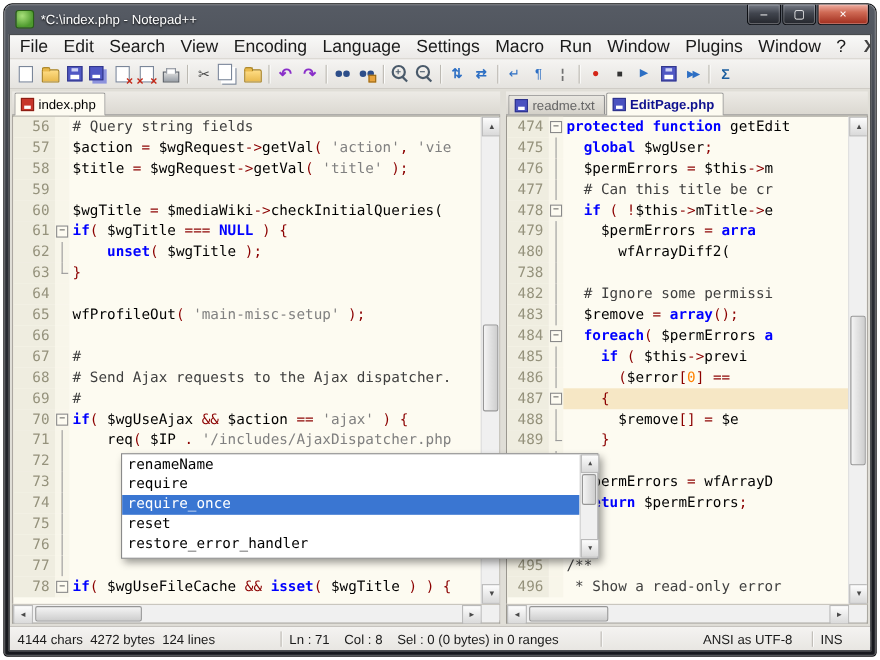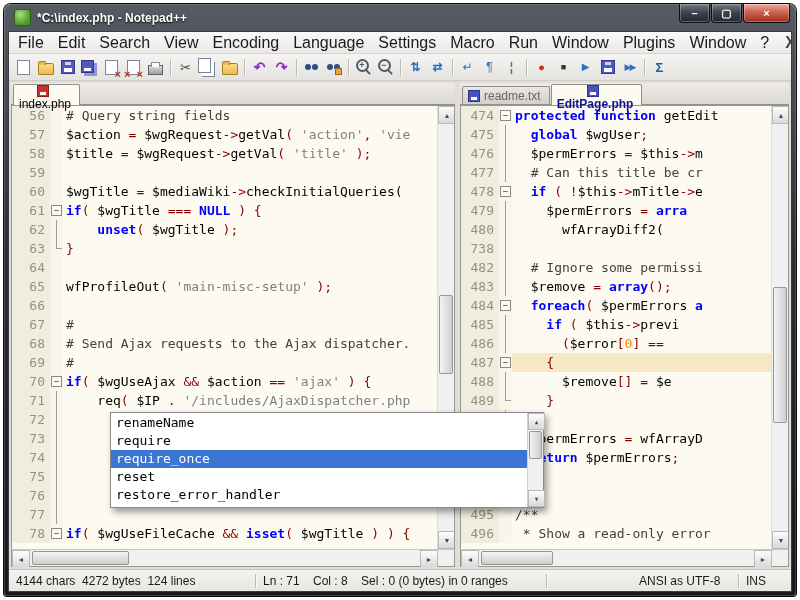--- a/index.html
+++ b/index.html
@@ -5,21 +5,21 @@
   html,body{margin:0;padding:0;}
   body{width:800px;height:600px;overflow:hidden;background:#ffffff;font-family:"Liberation Sans",sans-serif;}
   .stage{position:relative;width:800px;height:600px;overflow:hidden;}
 
   
   .window{position:absolute;left:4px;top:4px;right:4px;bottom:4px;
     border-radius:7px 7px 3px 3px;
     background:linear-gradient(#565b64,#2c2f36 40%,#17191e);
     box-shadow:0 0 0 1px #0a0b0d, inset 0 0 0 1px rgba(255,255,255,.16);
     padding:0 4px 4px 4px;display:flex;flex-direction:column;}
-  .titlebar{height:27px;display:flex;align-items:center;color:#fff;font-size:12px;position:relative;padding:0 2px;font-weight:bold;}
+  .titlebar{height:27px;display:flex;align-items:center;color:#fff;font-size:12px;position:relative;padding:0 2px;}
   .app-icon{width:15px;height:15px;margin:0 6px 0 4px;border-radius:3px;border:1px solid #295f17;
     background:radial-gradient(circle at 35% 30%,#a8e07a,#4e9a2e 70%);}
   .title-text{white-space:pre;text-shadow:0 1px 2px #000;}
   .caption-buttons{position:absolute;right:2px;top:0;display:flex;}
   .cap-btn{width:29px;height:18px;margin-left:1px;border:1px solid #0d0f14;border-top:none;
     border-radius:0 0 4px 4px;display:flex;align-items:center;justify-content:center;
     color:#fff;font-size:11px;line-height:1;
     background:linear-gradient(#777c87,#41454e 45%,#24262c);
     box-shadow:inset 0 0 0 1px rgba(255,255,255,.28);}
   .cap-close{width:45px;background:linear-gradient(#efb0a4,#cf6a55 40%,#a02c1c);}
@@ -75,21 +75,21 @@
   .pane{display:flex;flex-direction:column;overflow:hidden;}
   .pane-left{width:444px;flex:none;}
   .splitter{width:5px;flex:none;background:#e0ded7;}
   .pane-right{flex:1;}
 
   .tabbar{height:21px;flex:none;display:flex;align-items:flex-end;padding-left:2px;
     background:linear-gradient(#edebe6,#dbd8d1);border-bottom:1px solid #8f8f8f;font-size:12px;}
   .tab{height:17px;display:flex;align-items:center;padding:0 8px 0 5px;margin-right:1px;position:relative;
     border:1px solid #8f8f8f;border-bottom:none;border-radius:2px 2px 0 0;color:#666;
     background:linear-gradient(#e9e7e1,#d3d0c8);}
-  .tab.active{height:20px;background:#fdfbf1;color:#000;margin-bottom:-1px;z-index:2;flex-direction:column;}
+  .tab.active{height:20px;background:#fdfbf1;color:#000;margin-bottom:-1px;z-index:2;}
   .pane-right .tab.active{color:#10128f;font-weight:bold;}
   .tab-floppy{width:10px;height:10px;margin-right:4px;position:relative;background:#4a52c0;border:1px solid #2e338c;flex:none;}
   .tab-floppy::after{content:"";position:absolute;left:2px;right:2px;bottom:1px;height:3px;background:#fff;}
   .tab-floppy.modified{background:#c8352a;border-color:#8c1e14;}
 
   .editor-wrap{flex:1;display:flex;overflow:hidden;border:1px solid #9a978f;border-bottom:none;background:#fdfbf1;}
   .code-area{flex:1;overflow:hidden;position:relative;}
   .ln-row{display:flex;height:19px;line-height:19px;font-family:"DejaVu Sans Mono","Liberation Mono",monospace;font-size:13px;}
   .ln-num{width:33px;flex:none;text-align:right;padding-right:5px;background:#efede0;color:#95927c;}
   .ln-fold{width:13px;flex:none;position:relative;background:#f8f6ea;}

